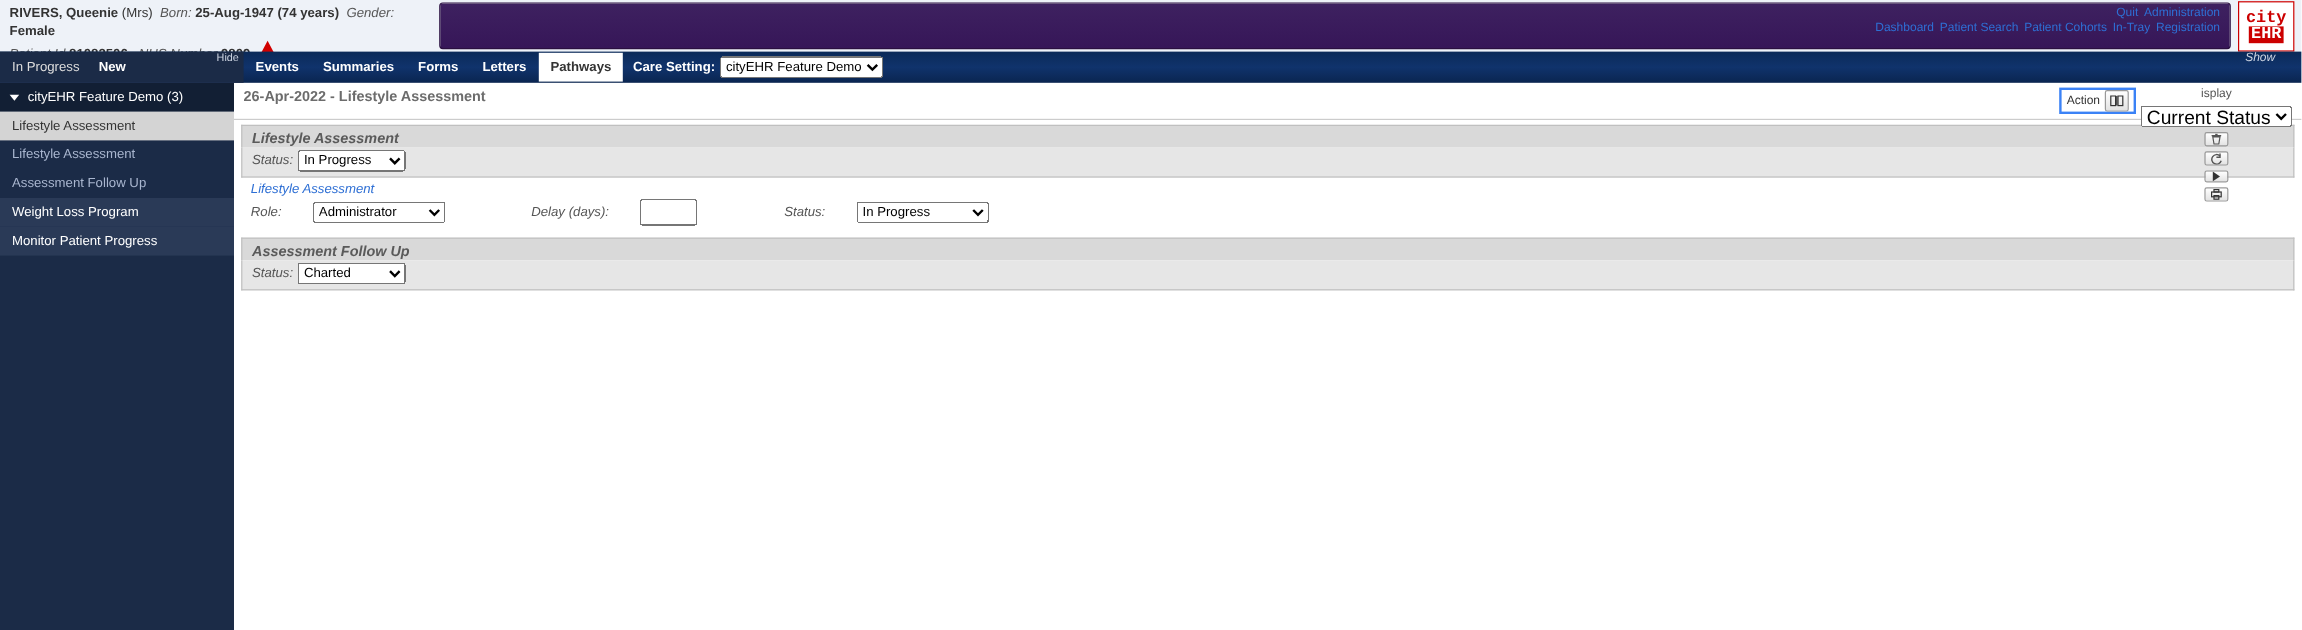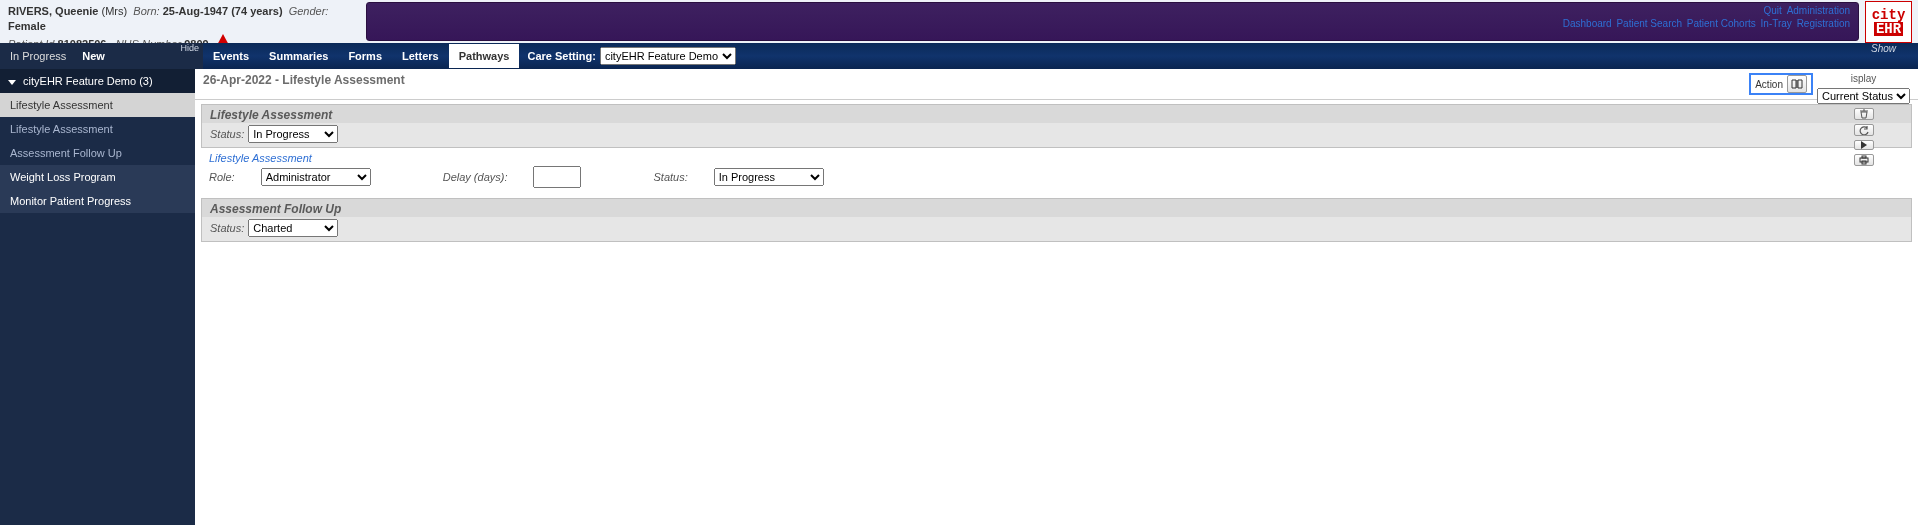--- a/index.html
+++ b/index.html
@@ -235,21 +235,21 @@
     color: #333;
   }
 
   .display-group {
     display: flex;
     align-items: center;
     gap: 4px;
     flex-direction: column;
   }
   .display-group .lbl { font-size: 10px; color: #555; }
-  .display-group select { font-size: 11px; height: 18px; min-width: 90px; }
+  .display-group select { font-size: 16px; height: 18px; min-width: 90px; }
 
   
   .panel {
     margin: 4px 6px 0 6px;
   }
   .panel-head {
     background: #d9d9d9;
     border: 1px solid #c0c0c0;
     border-bottom: none;
     padding: 3px 8px 1px 8px;

